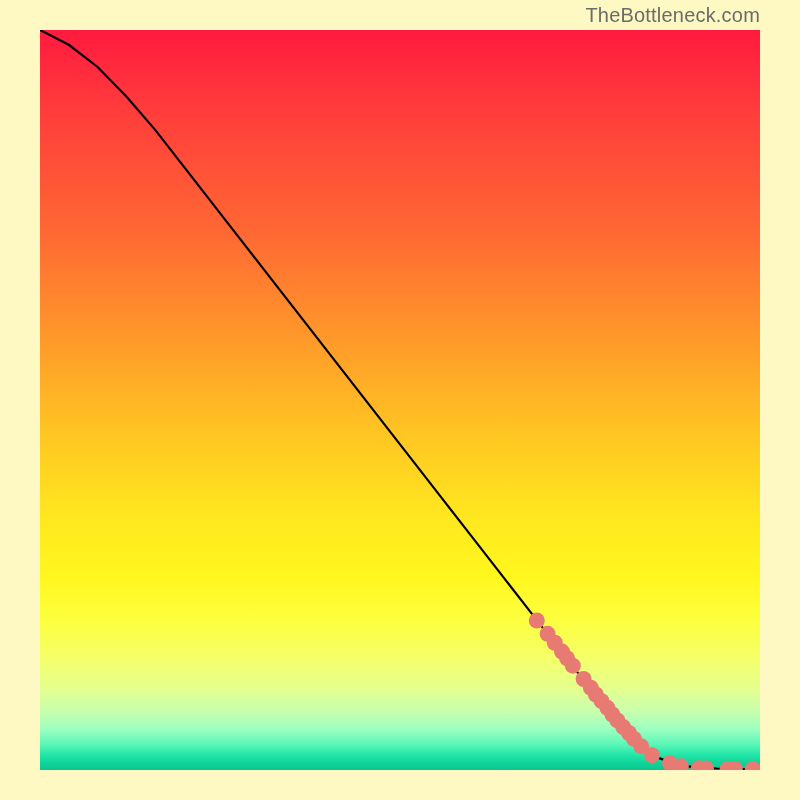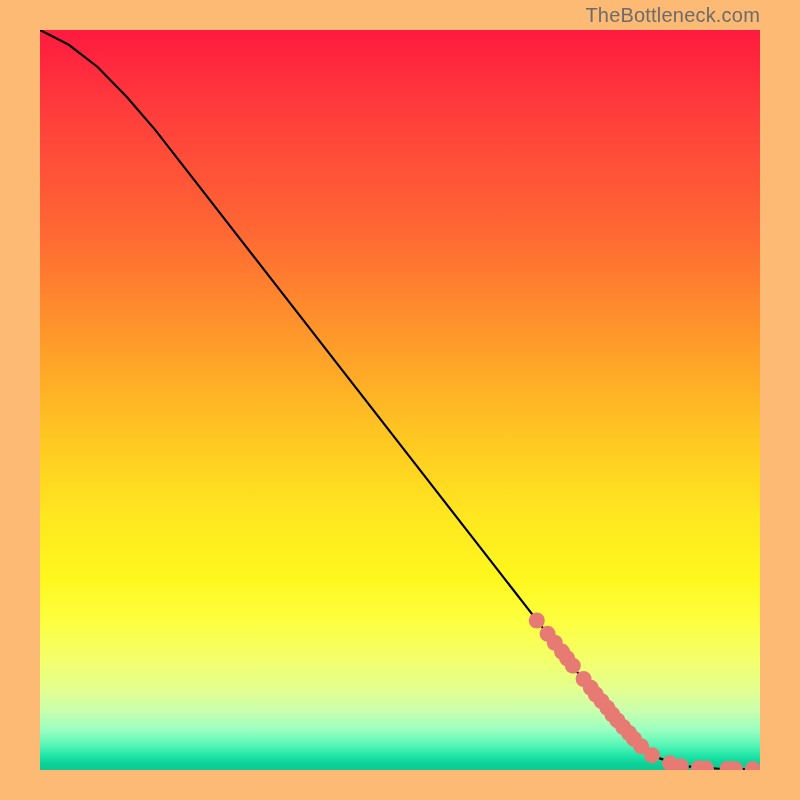--- a/index.html
+++ b/index.html
@@ -8,21 +8,21 @@
     width: 800px;
     height: 800px;
     background: #000;
     overflow: hidden;
     font-family: Arial, Helvetica, sans-serif;
   }
   .frame {
     position: relative;
     width: 800px;
     height: 800px;
-    background: #fdba74;
+    background: #fef9c3;
   }
   .plot {
     position: absolute;
     left: 40px;
     top: 30px;
     width: 720px;
     height: 740px;
     
     background: linear-gradient(
       to bottom,

